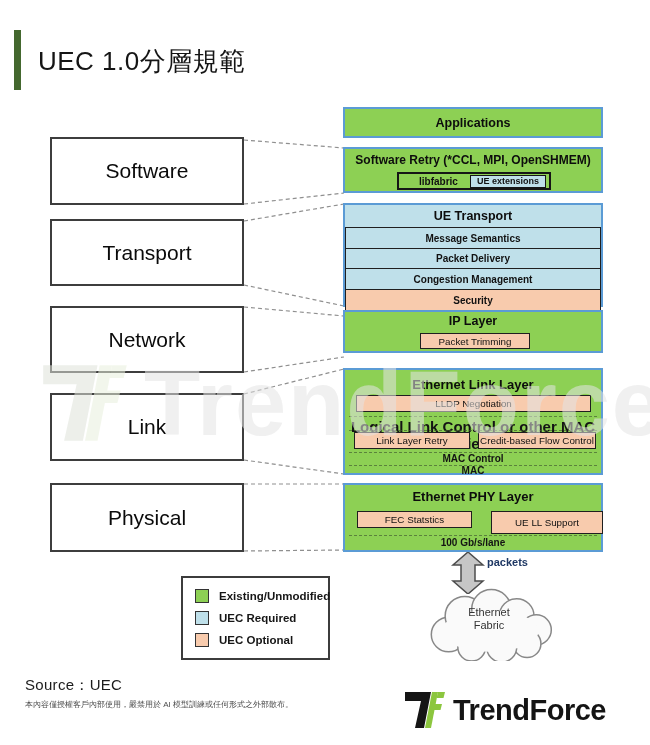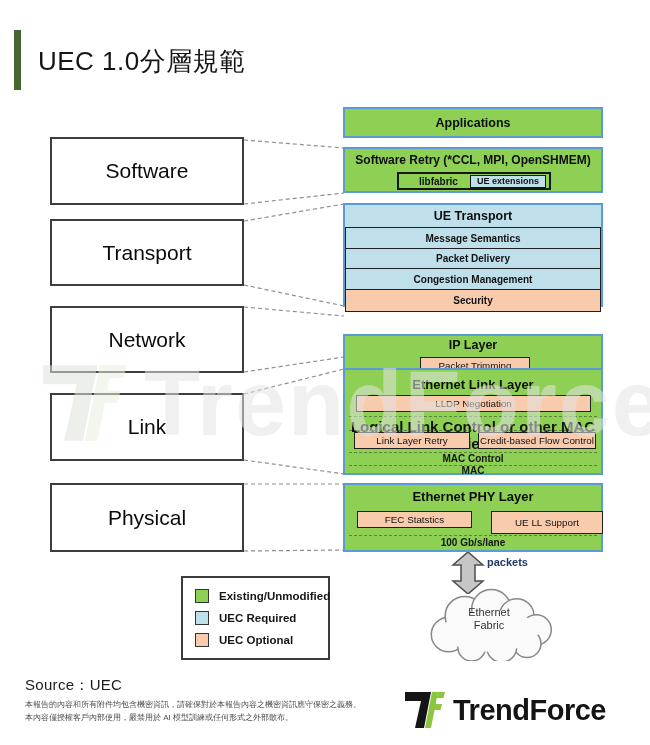--- a/index.html
+++ b/index.html
@@ -110,21 +110,21 @@
   </div>
 
   <div class="abs rbox lblue" style="top:203px;height:104px;">
     <div class="hdr" style="height:22px;line-height:22px;">UE Transport</div>
     <div class="trow first lblue">Message Semantics</div>
     <div class="trow lblue">Packet Delivery</div>
     <div class="trow lblue">Congestion Management</div>
     <div class="trow orange">Security</div>
   </div>
 
-  <div class="abs rbox green" style="top:334px;height:43px;">
+  <div class="abs rbox green" style="top:310px;height:43px;">
     <div class="hdr" style="padding-top:2px;">IP Layer</div>
     <div class="abs chip" style="left:75px;top:21px;width:110px;height:16px;">Packet Trimming</div>
   </div>
 
   <div class="abs rbox green" style="top:368px;height:107px;">
     <div class="hdr" style="padding-top:7px;font-size:13px;">Ethernet Link Layer</div>
     <div class="abs chip" style="left:11px;top:25px;width:235px;height:17px;">LLDP Negotiation</div>
     <div class="abs dsep" style="top:46px;"></div>
     <div class="abs gtext" style="top:48px;font-size:15px;">Logical Link Control or other MAC Client</div>
     <div class="abs dsep" style="top:60px;"></div>
@@ -187,21 +187,20 @@
       <path d="M0,4 H26 L19,40 H10 L16,13 H0 Z" fill="#dfe3da"></path>
       <polygon points="27,4 33,4 26,40 20,40" fill="#e9f0dd"></polygon>
       <polygon points="33,4 40,4 38.5,10 31.5,10" fill="#e9f0dd"></polygon>
       <polygon points="30,16 37,16 35.5,22 28.5,22" fill="#e9f0dd"></polygon>
     </svg>
     <span class="wm-text">TrendForce</span>
   </div>
 
   <div class="abs source">Source：UEC</div>
   <div class="abs disc">
-    <div>本報告的內容和所有附件均包含機密資訊，請確保對於本報告內容之機密資訊應守保密之義務。</div>
     <div>本內容僅授權客戶內部使用，嚴禁用於 AI 模型訓練或任何形式之外部散布。</div>
   </div>
 
   <div class="abs brand">
     <svg width="40" height="44" viewBox="0 0 40 44">
       <path d="M0,4 H26 L19,40 H10 L16,13 H0 Z" fill="#151515"></path>
       <polygon points="27,4 33,4 26,40 20,40" fill="#8CC63F"></polygon>
       <polygon points="33,4 40,4 38.5,10 31.5,10" fill="#8CC63F"></polygon>
       <polygon points="30,16 37,16 35.5,22 28.5,22" fill="#8CC63F"></polygon>
     </svg>

